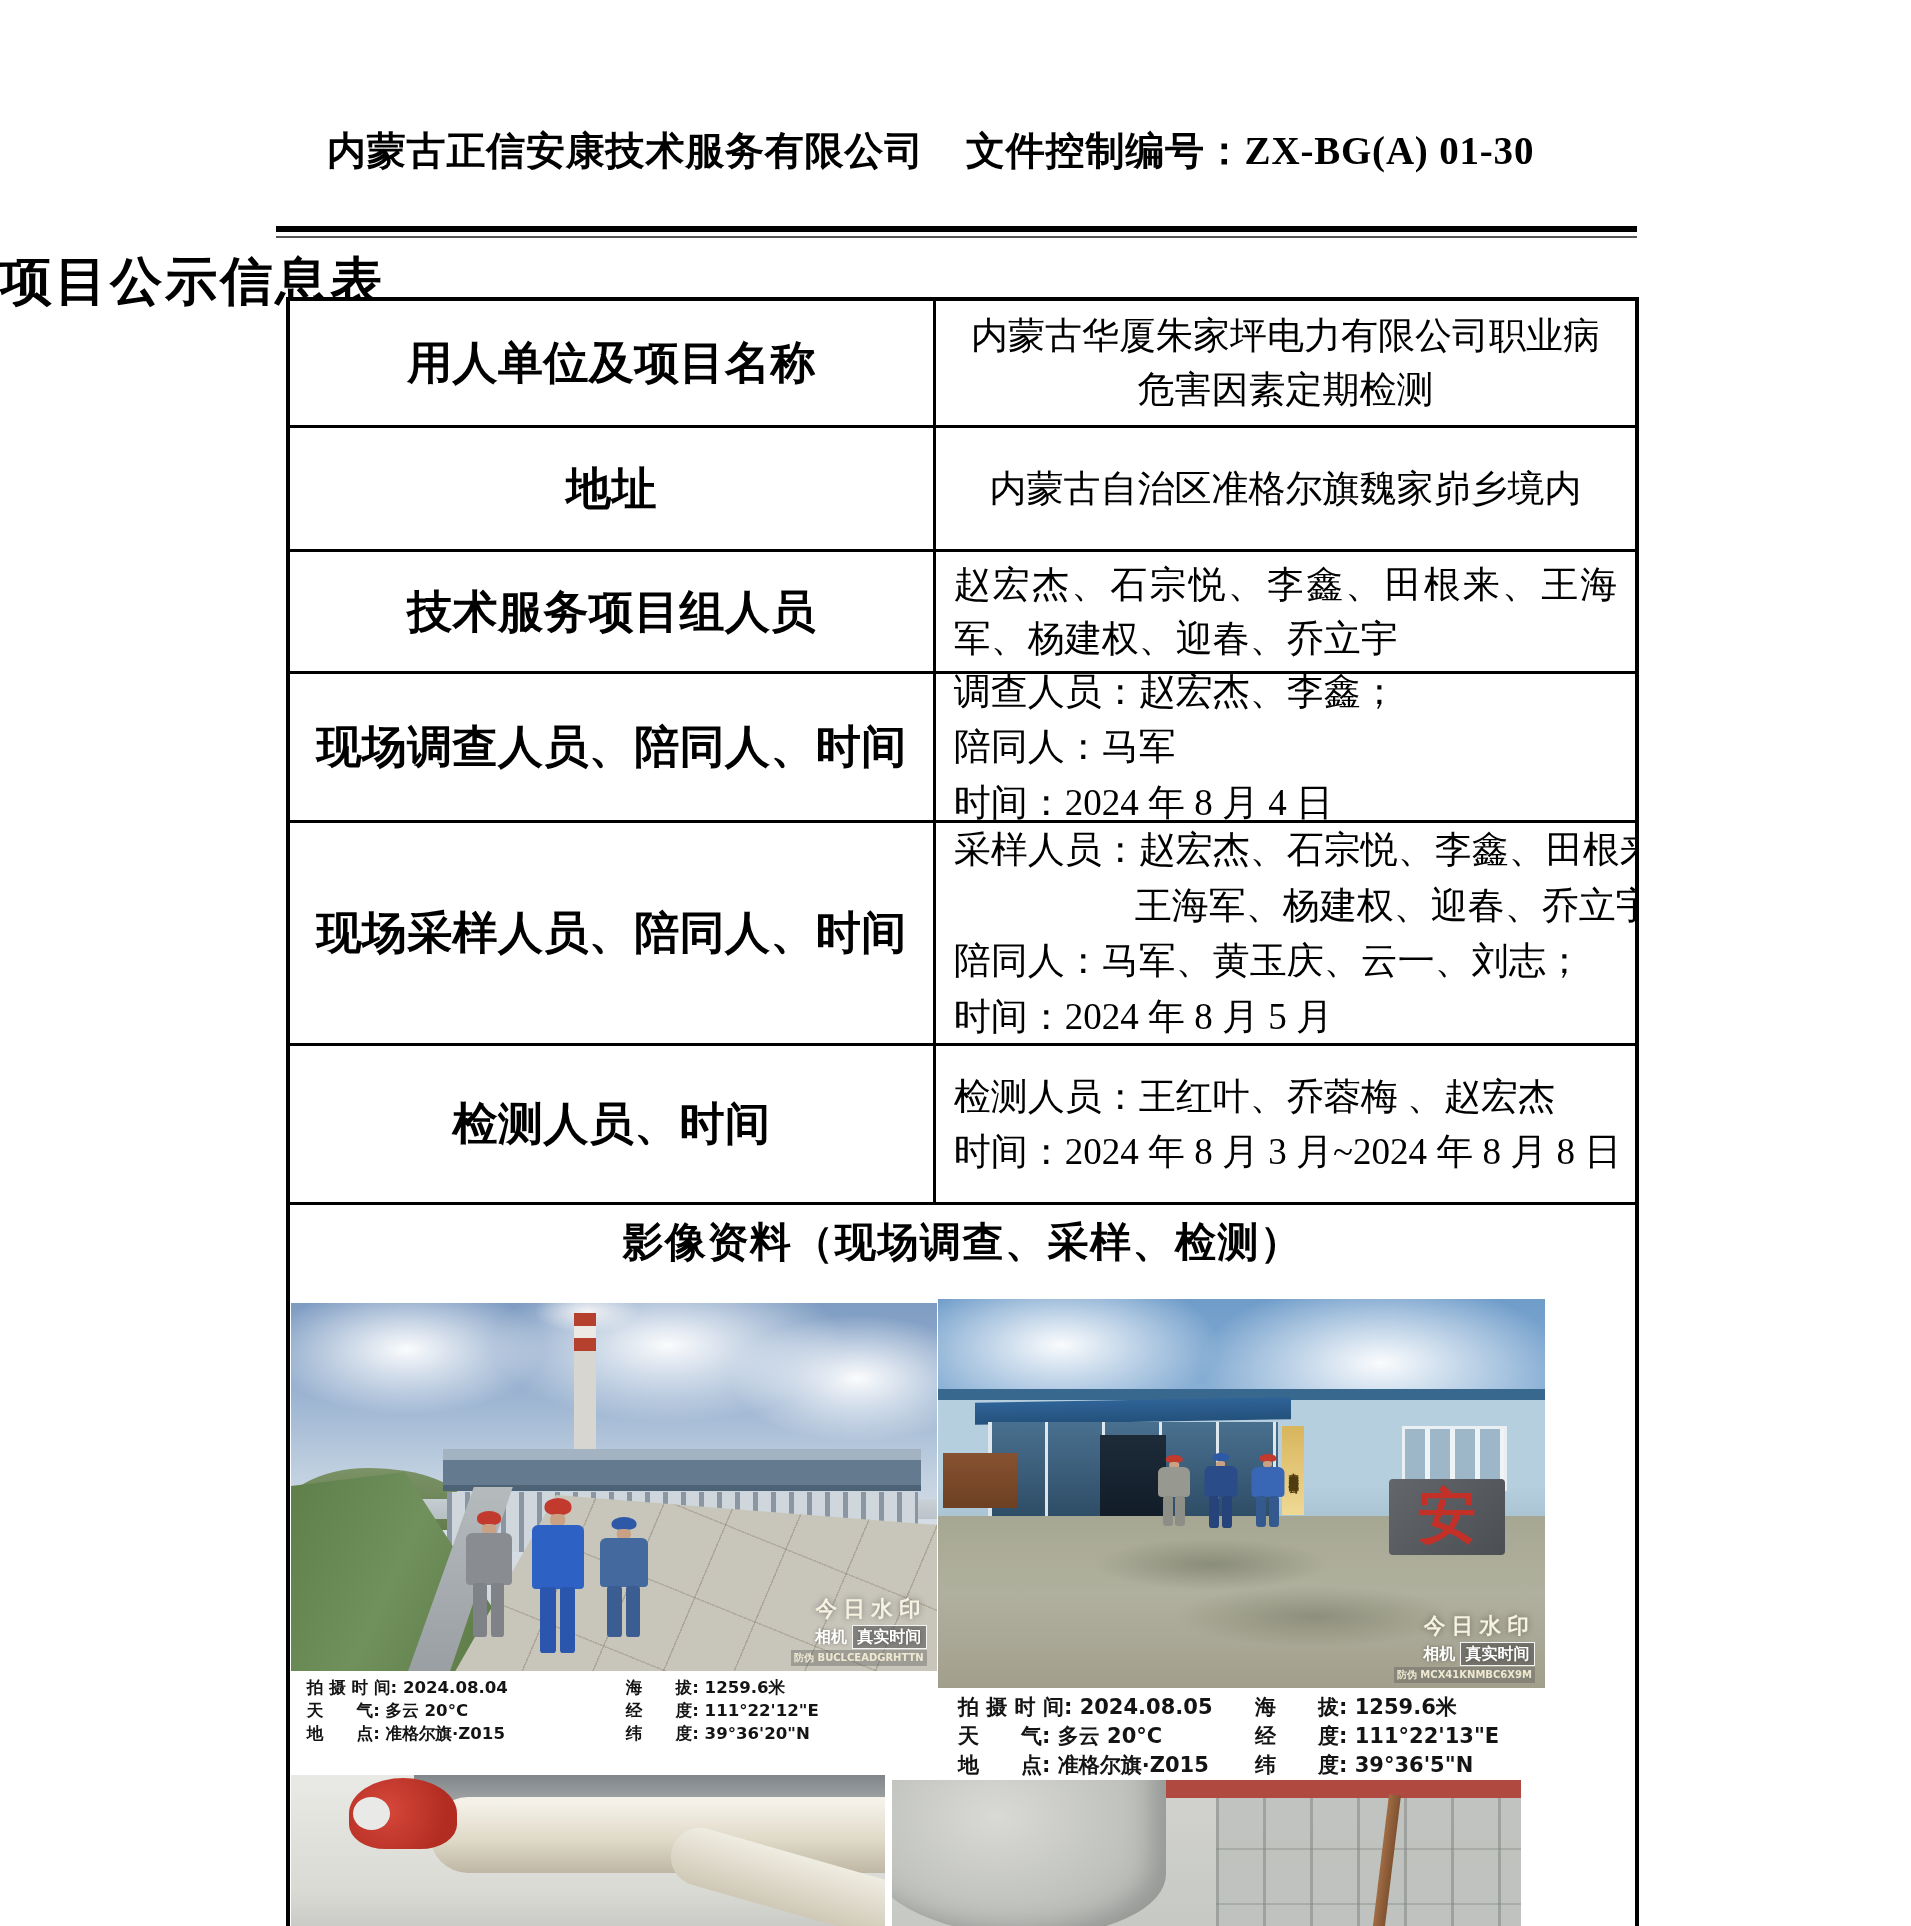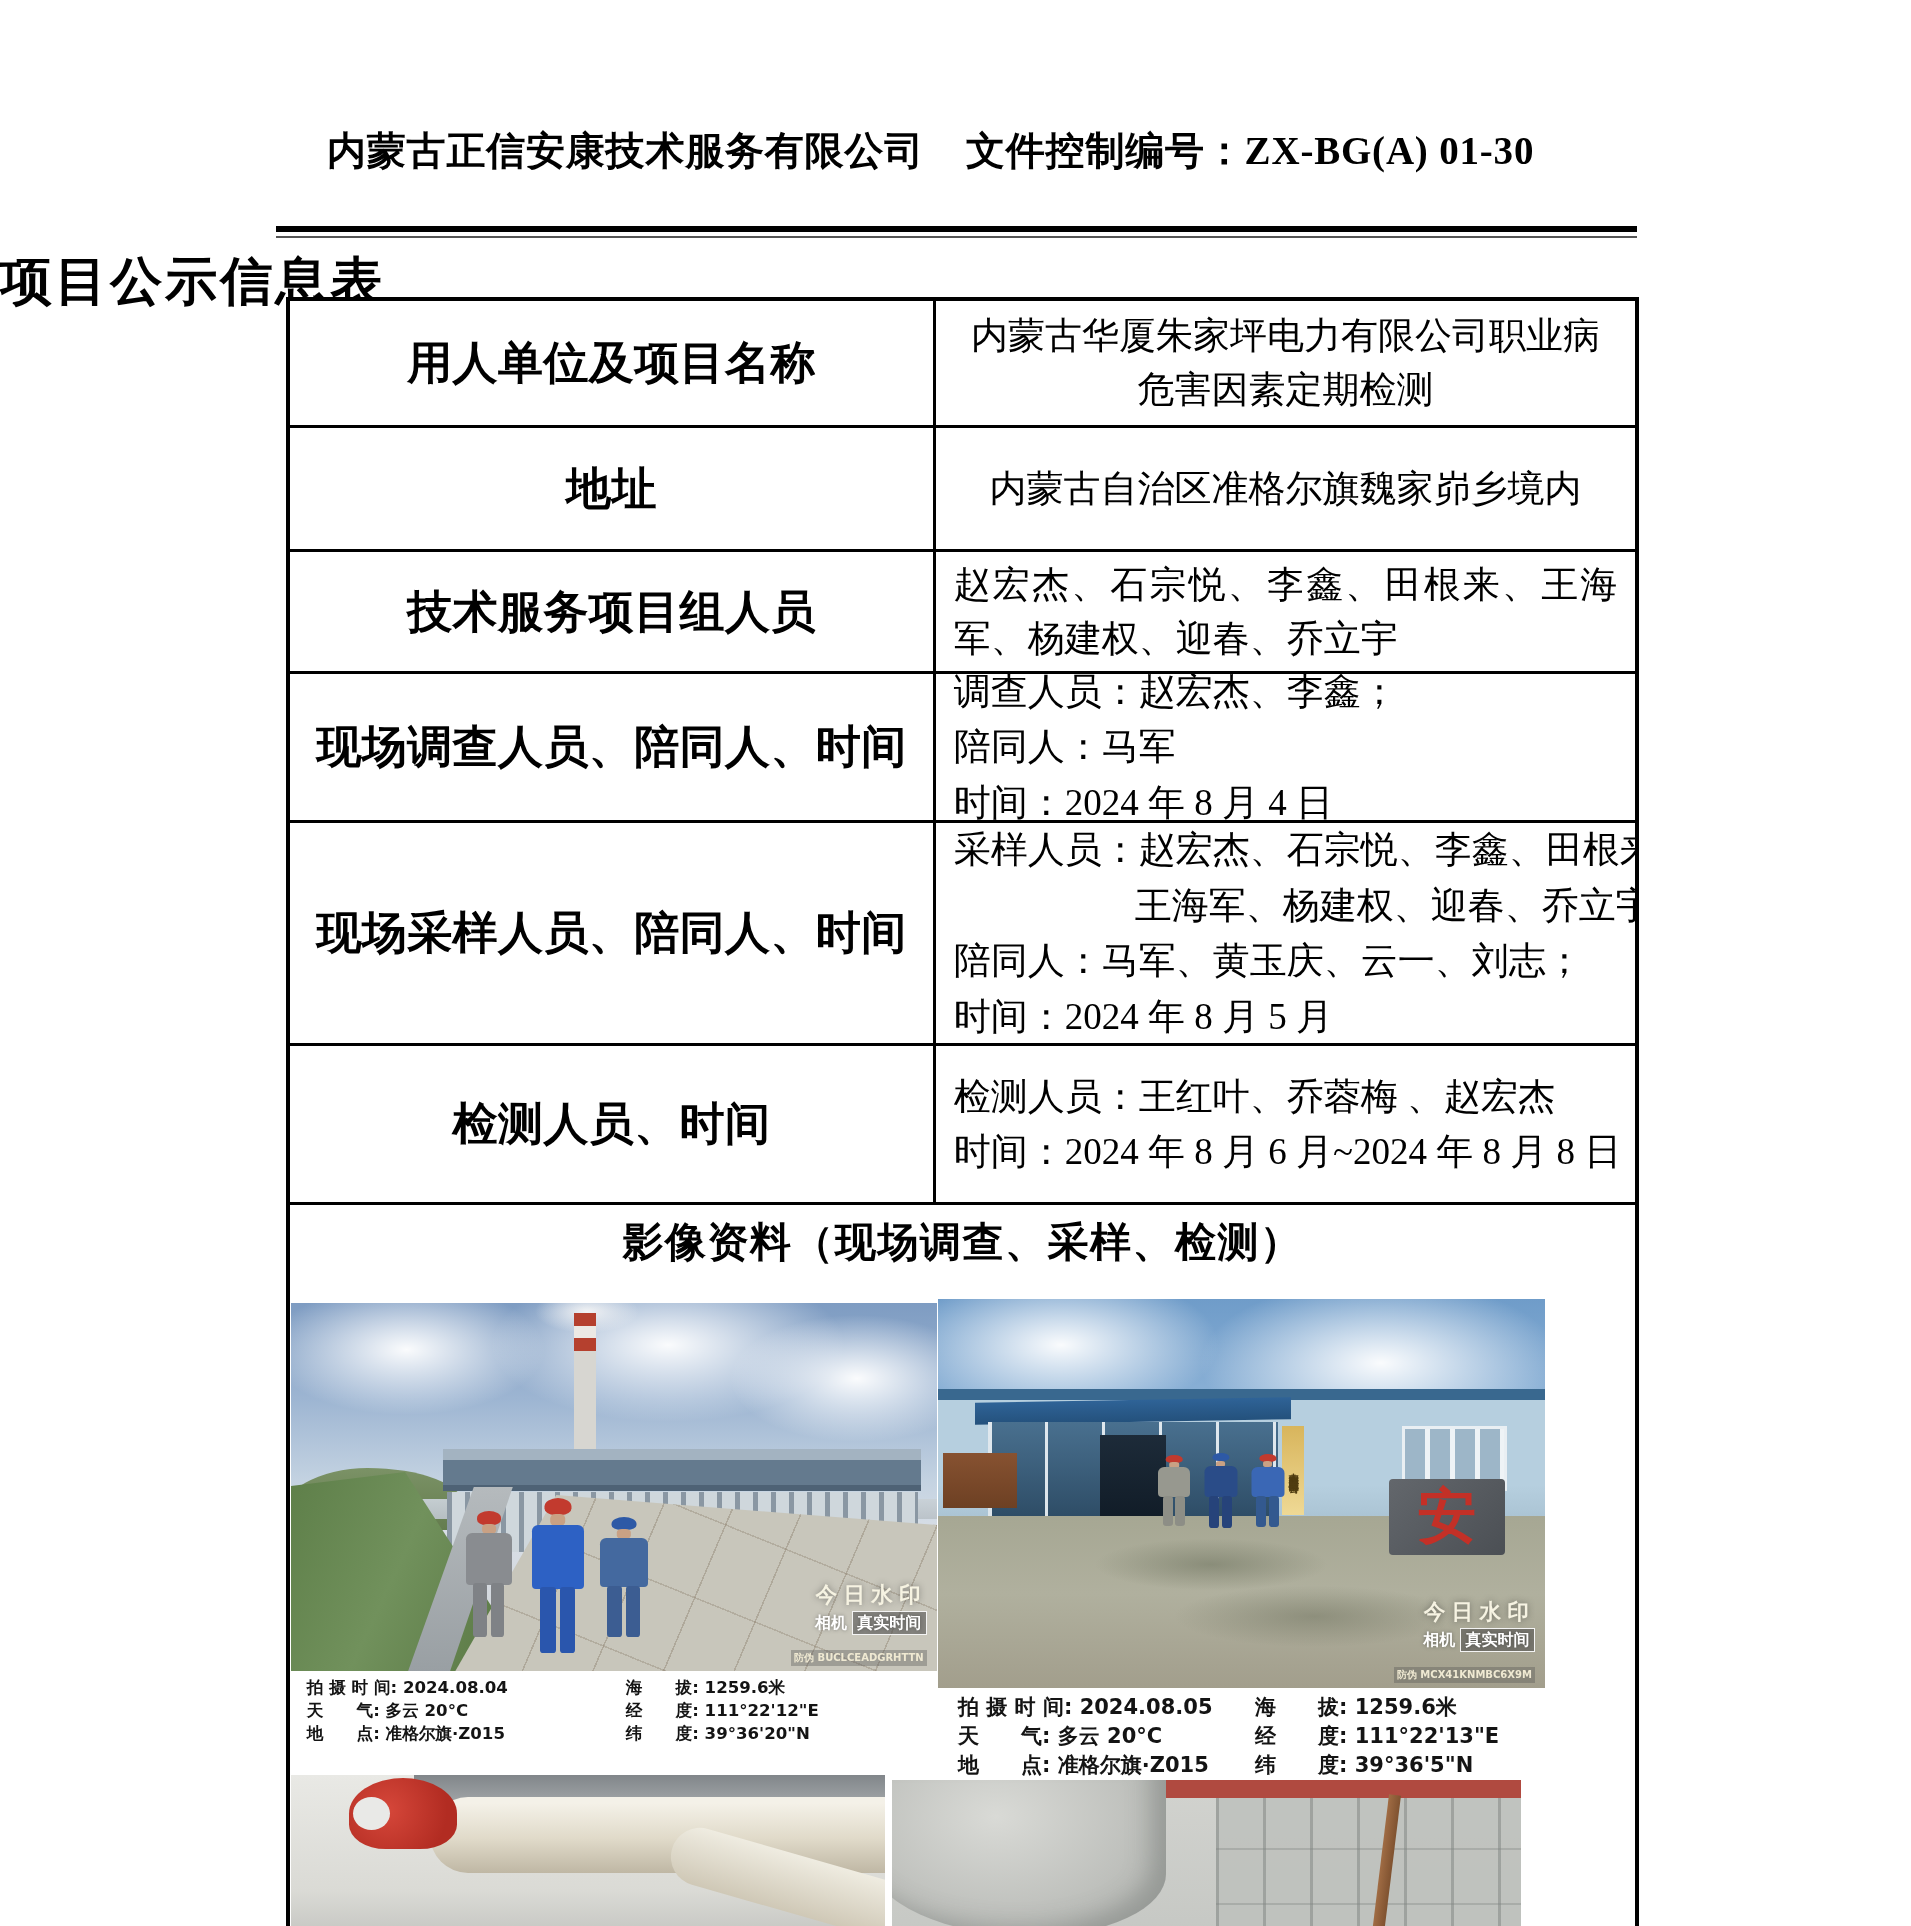--- a/index.html
+++ b/index.html
@@ -70,21 +70,21 @@
 
   
   .wm { position:absolute; right:10px; bottom:5.4px; text-align:right;
     font-family:"DejaVu Sans","Liberation Sans",sans-serif; }
   .wm-logo { font-size:21.6px; font-weight:bold; color:#f6f3e2;
     letter-spacing:6.2px; text-shadow:0 0 6.2px rgba(40,40,40,.5); }
   .wm-cam { margin-top:2.3px; display:flex; justify-content:flex-end; align-items:center;
     gap:4.6px; font-size:16px; color:#fff; font-weight:bold;
     text-shadow:0 0 3.9px rgba(40,40,40,.5); }
   .wm-box { background:rgba(75,75,75,.55); border:1.2px solid #f4f4f4; padding:0.4px 4.6px; }
-  .wm-code { margin-top:15px; font-size:10px; color:#efe9d2; font-weight:bold;
+  .wm-code { margin-top:1px; font-size:10px; color:#efe9d2; font-weight:bold;
     background:rgba(80,80,80,.35); padding:0.8px 3.1px; display:inline-block; }
 
   
   .fig { position:absolute; }
   .fig i { position:absolute; display:block; }
   .fig .hat  { left:50%; transform:translateX(-50%); top:0; width:52%; height:11%;
     background:var(--hat); border-radius:50% 50% 38% 38%; }
   .fig .head { left:50%; transform:translateX(-50%); top:10%; width:30%; height:8%;
     background:#c9a184; border-radius:35%; }
   .fig .torso{ left:50%; transform:translateX(-50%); top:17%; width:100%; height:41%;
@@ -245,21 +245,21 @@
         <div class="vline indent">王海军、杨建权、迎春、乔立宇</div>
         <div class="vline">陪同人：马军、黄玉庆、云一、刘志；</div>
         <div class="vline">时间：2024 年 8 月 5 月</div>
       </div>
     </div>
 
     <div class="row rh7">
       <div class="cell label">检测人员、时间</div>
       <div class="cell value">
         <div class="vline">检测人员：王红叶、乔蓉梅 、赵宏杰</div>
-        <div class="vline">时间：2024 年 8 月 6 月~2024 年 8 月 8 日</div>
+        <div class="vline">时间：2024 年 8 月 3 月~2024 年 8 月 8 日</div>
       </div>
     </div>
 
     <div class="row rh8">
       <div class="media-cell">
         <div class="media-title">影像资料（现场调查、采样、检测）</div>
 
         <figure class="photo-block pb1">
           <div class="photo p1">
             <span class="cloud p1-cloud1"></span>

